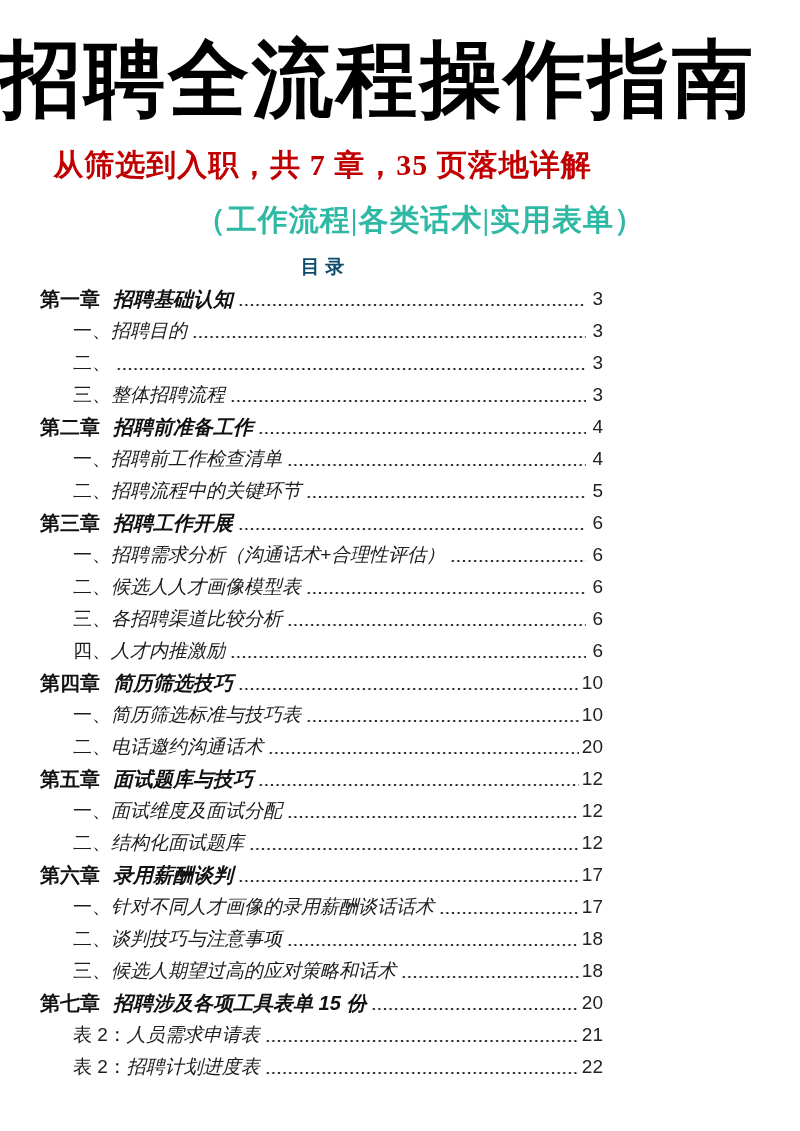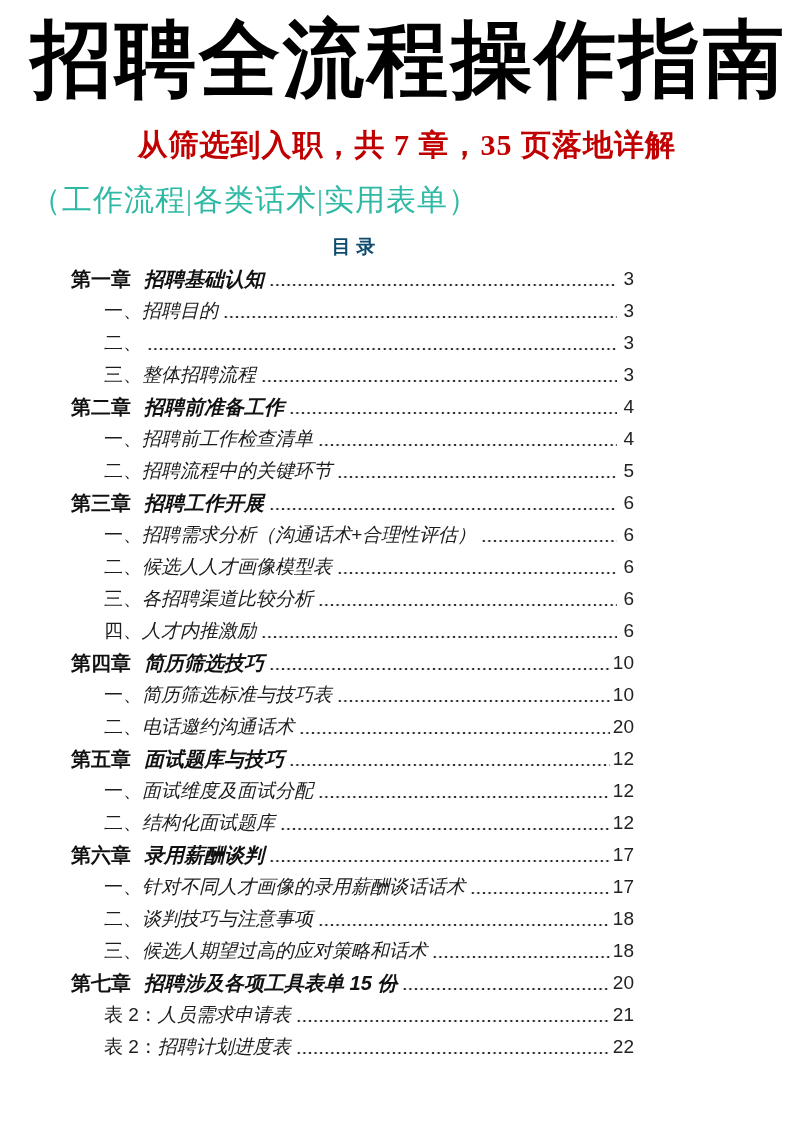--- a/index.html
+++ b/index.html
@@ -9,47 +9,47 @@
     --c-text:#1c1c1c;
     --c-dots:#2a2a2a;
   }
   *{box-sizing:border-box;margin:0;padding:0;}
   html,body{background:#ffffff;}
   body{
     width:800px;height:1131px;margin:0 auto;overflow:hidden;
     font-family:"Liberation Sans","DejaVu Sans",sans-serif;
     color:var(--c-text);
   }
-  .page{width:645px;height:1131px;background:#fff;padding-top:12px;margin-left:31px;}
+  .page{width:645px;height:1131px;background:#fff;padding-top:32px;}
 
   .doc-title{
     text-align:center;
     font-size:81px;
     font-weight:900;
     letter-spacing:3px;
     line-height:1.18;
     color:var(--c-title);
     white-space:nowrap;
     transform:scaleY(1.04);
   }
   .doc-subtitle{
     margin-top:17px;
-    text-align:right;
+    text-align:center;
     font-family:"Liberation Serif","DejaVu Serif",serif;
     font-weight:bold;
     font-size:30px;
     letter-spacing:1px;
     color:var(--c-subtitle);
     white-space:nowrap;
   }
   .doc-tagline{
     margin-top:14px;
-    text-align:left;
+    text-align:right;
     font-family:"Liberation Serif","DejaVu Serif",serif;
-    font-weight:normal;
+    font-weight:bold;
     font-size:30px;
     letter-spacing:1px;
     color:var(--c-tagline);
     white-space:nowrap;
   }
   .toc-heading{
     margin-top:13px;
     text-align:center;
     font-size:19px;
     font-weight:bold;

